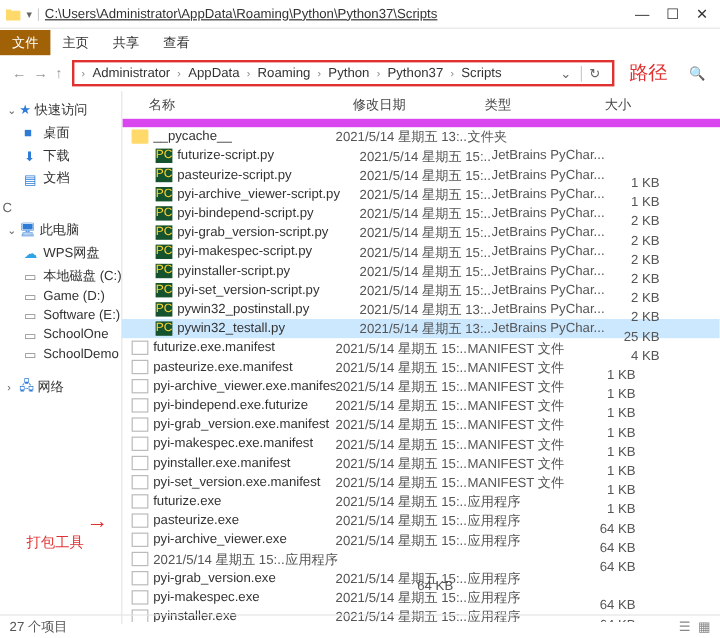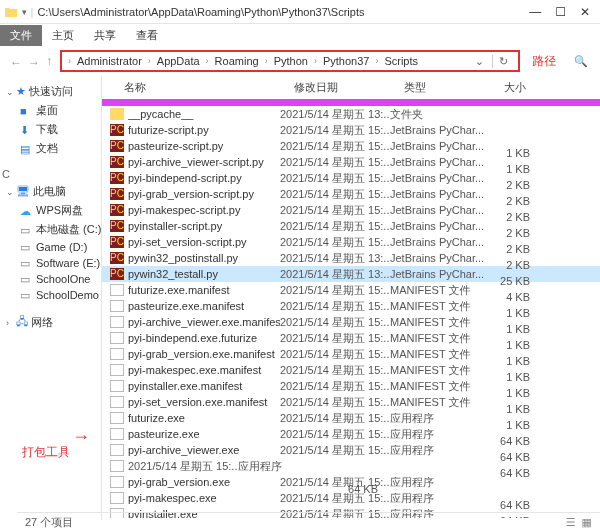--- a/index.html
+++ b/index.html
@@ -1,33 +1,33 @@
 <!DOCTYPE html>
 <html><head>
 <meta charset="utf-8">
 <style>
 * { margin: 0; padding: 0; box-sizing: border-box; font-family: "Microsoft YaHei", "Segoe UI", sans-serif; }
 body { width: 600px; height: 532px; background: #fff; font-size: 11px; overflow: hidden; position: relative; }
 .titlebar { height: 24px; display: flex; align-items: center; padding: 0 4px; border-bottom: 1px solid #e5e5e5; }
 .titlebar .folder-ico { width: 14px; height: 14px; margin-right: 4px; }
-.titlebar .path { flex: 1; font-size: 11px; color: #333; white-space: nowrap; overflow: hidden; }
+.titlebar .path { flex: 1; font-size: 11px; color: #333; white-space: nowrap; overflow: hidden; text-decoration: underline; }
 .titlebar .winbtns { display: flex; gap: 14px; padding-right: 6px; }
 .titlebar .winbtns span { font-size: 12px; color: #333; cursor: pointer; }
 .menubar { height: 22px; display: flex; align-items: center; font-size: 11px; }
-.menubar .file-tab { background: #737373; color: #fff; padding: 3px 10px; }
+.menubar .file-tab { background: #a16207; color: #fff; padding: 3px 10px; }
 .menubar .mitem { padding: 3px 10px; color: #333; }
 .addrrow { height: 30px; display: flex; align-items: center; padding: 2px 6px; gap: 4px; }
 .navbtns { display: flex; gap: 6px; padding: 0 4px; }
 .navbtns span { color: #999; font-size: 12px; }
 .addrbox { flex: 1; height: 22px; border: 2px solid #e03131; display: flex; align-items: center; padding: 0 4px; gap: 2px; font-size: 11px; color: #333; }
 .addrbox .chev { color: #888; font-size: 9px; padding: 0 2px; }
 .addrbox .seg { padding: 0 2px; }
 .addrbox .dd { margin-left: auto; color: #666; padding: 0 6px; }
 .addrbox .ref { border-left: 1px solid #ccc; padding: 0 6px; color: #666; }
-.rightlabel { color: #e03131; font-size: 12px; padding: 0 8px; }
+.rightlabel { color: #e03131; font-size: 16px; padding: 0 8px; }
 .searchico { color: #888; padding: 0 6px; }
 .main { display: flex; height: 444px; }
 .sidebar { width: 102px; border-right: 1px solid #e5e5e5; padding-top: 6px; overflow: hidden; }
 .sb-group { margin-bottom: 8px; }
 .sb-head { display: flex; align-items: center; padding: 2px 6px; font-size: 11px; color: #333; }
 .sb-head .exp { width: 10px; font-size: 9px; color: #666; }
 .sb-item { display: flex; align-items: center; padding: 2px 4px 2px 20px; font-size: 11px; color: #333; gap: 4px; white-space: nowrap; }
 .ico { width: 12px; height: 12px; display: inline-block; flex-shrink: 0; }
 .content { flex: 1; overflow: hidden; }
 .cols { display: flex; padding: 4px 8px; font-size: 11px; color: #444; border-bottom: 7px solid #d946ef; }
@@ -37,24 +37,24 @@
 .col-size { width: 40px; }
 .filelist { overflow-y: auto; height: 412px; }
 .frow { display: flex; align-items: center; padding: 1px 8px; font-size: 11px; color: #333; height: 16px; }
 .frow.sel { background: #cce8ff; }
 .frow .fico { width: 14px; height: 12px; margin-right: 4px; display: inline-flex; align-items: center; justify-content: center; font-size: 10px; flex-shrink: 0; }
 .frow .fname { width: 152px; white-space: nowrap; overflow: hidden; }
 .frow .fdate { width: 110px; color: #555; white-space: nowrap; overflow: hidden; }
 .frow .ftype { width: 100px; color: #555; white-space: nowrap; overflow: hidden; }
 .frow .fsize { width: 40px; text-align: right; color: #555; margin-top: 46px; }
 .ico-folder { background: #ffd969; border-radius: 1px; }
-.ico-py { background: #7f1d1d; color: #ffd52e; font-size: 7px; line-height: 12px; text-align: center; }
+.ico-py { background: #14532d; color: #ffd52e; font-size: 7px; line-height: 12px; text-align: center; margin-left: 20px; }
 .ico-file { background: #fff; border: 1px solid #bbb; }
 .ico-exe { background: #fff; border: 1px solid #bbb; position: relative; }
-.statusbar { position: absolute; bottom: 0; left: 17px; right: 0; height: 20px; border-top: 1px solid #e5e5e5; display: flex; align-items: center; padding: 0 8px; font-size: 11px; color: #555; }
+.statusbar { position: absolute; bottom: 0; left: 0; right: 0; height: 20px; border-top: 1px solid #e5e5e5; display: flex; align-items: center; padding: 0 8px; font-size: 11px; color: #555; }
 .statusbar .sright { margin-left: auto; display: flex; gap: 6px; color: #888; }
 .annot-arrow { position: absolute; left: 72px; top: 424px; color: #e03131; font-size: 18px; pointer-events: none; }
 .annot-label { position: absolute; left: 22px; top: 444px; color: #e03131; font-size: 12px; pointer-events: none; }
 .star { color: #2e7cd6; }
 .blue { color: #2e7cd6; }
 .wps { color: #2ea3e6; }
 .disk { color: #888; }
 .net { color: #2e7cd6; }
 </style>
 </head>

